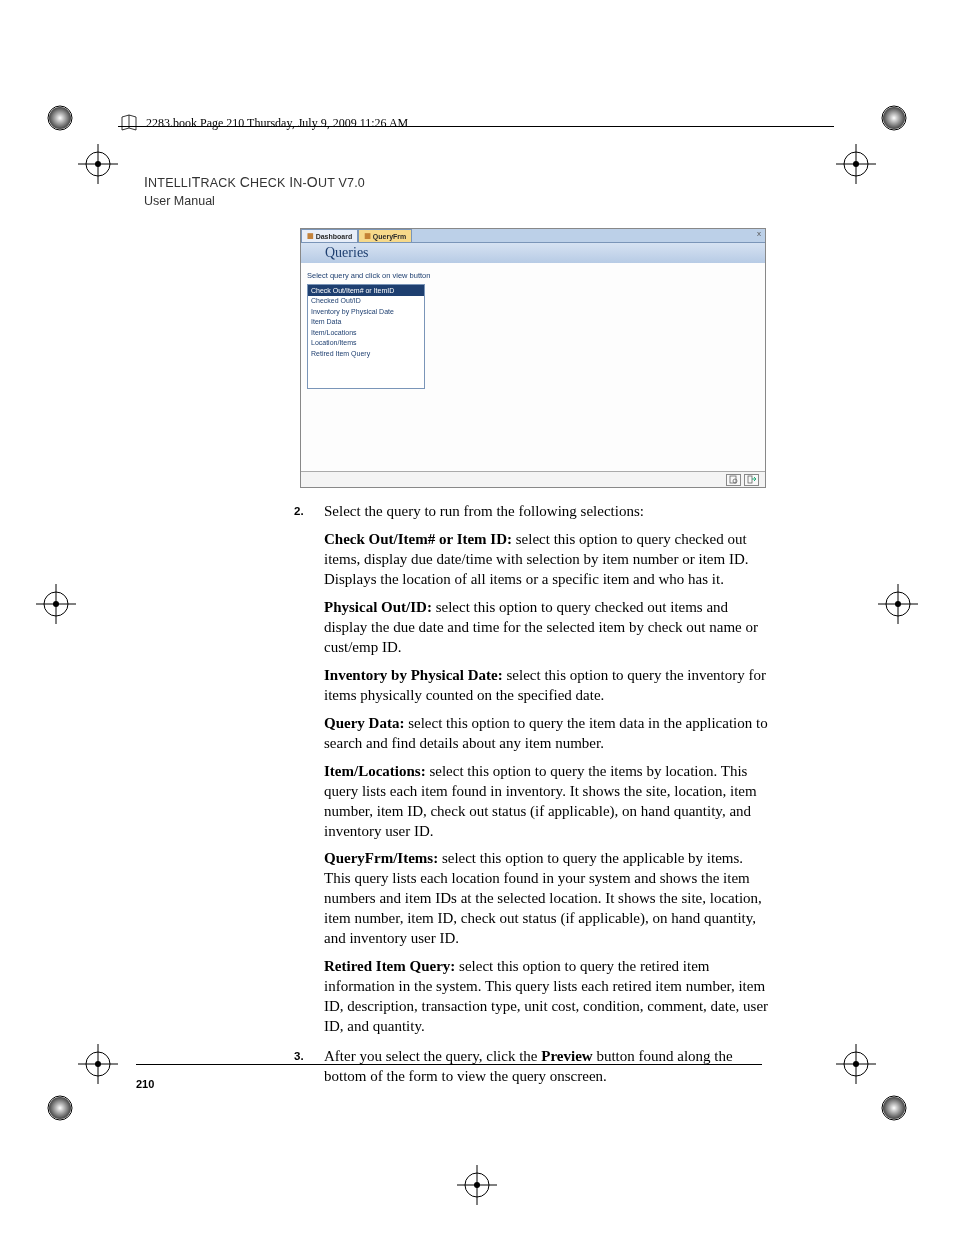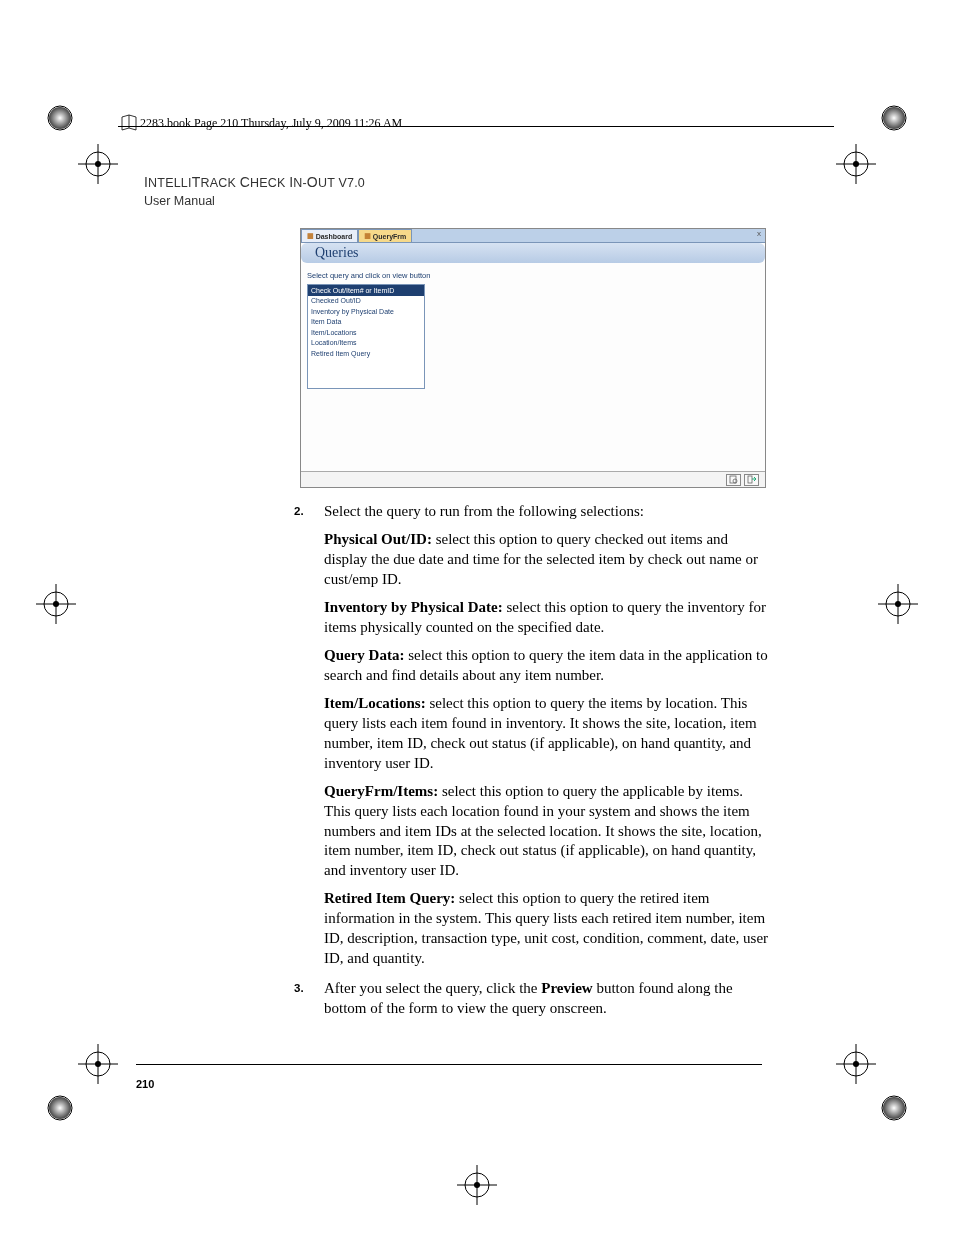--- a/index.html
+++ b/index.html
@@ -14,20 +14,21 @@
   .crop-mark { position: absolute; }
   .crop-mark svg { display: block; }
   .page-tag {
     position: absolute;
     top: 112px;
     left: 118px;
     font-size: 12px;
     font-family: 'Times New Roman', serif;
     display: flex;
     align-items: center;
+    gap: 6px;
   }
   .page-tag-icon {
     width: 22px; height: 22px;
     display: inline-flex; align-items: center; justify-content: center;
   }
   .page-tag-line {
     border-top: 0.5px solid #000;
     position: absolute;
     top: 126px;
     left: 118px;
@@ -79,22 +80,21 @@
   }
   .ss-tab.active {
     background: #f6d98a;
   }
   .ss-tab-close { margin-left: auto; padding: 0 4px; color: #555; font-size: 8px; }
   .ss-title {
     background: linear-gradient(#d6e2f2,#b7cbe5);
     color: #1e3f70;
     font-family: 'Times New Roman', serif;
     font-size: 14px;
-    padding: 2px 14px;
-    border-radius: 6px;
+    padding: 2px 24px;
   }
   .ss-instruct {
     color: #1e3f70;
     font-size: 7.5px;
     padding: 8px 6px 2px;
   }
   .ss-listbox {
     margin: 2px 6px;
     width: 118px;
     border: 1px solid #7a95b8;
@@ -316,20 +316,21 @@
       </span>
     </div>
   </div>
 
   <div class="body-text">
     <div class="step">
       <div class="step-num">2.</div>
       <div class="step-body">Select the query to run from the following selections:</div>
     </div>
 
+    <div class="para"><span class="b">Check Out/Item# or Item ID:</span><span> select this option to query checked out items, display due date/time with selection by item number or item ID. Displays the location of all items or a specific item and who has it.</span></div>
     <div class="para"><span class="b">Physical Out/ID:</span><span> select this option to query checked out items and display the due date and time for the selected item by check out name or cust/emp ID.</span></div>
     <div class="para"><span class="b">Inventory by Physical Date:</span><span> select this option to query the inventory for items physically counted on the specified date.</span></div>
     <div class="para"><span class="b">Query Data:</span><span> select this option to query the item data in the application to search and find details about any item number.</span></div>
     <div class="para"><span class="b">Item/Locations:</span><span> select this option to query the items by location. This query lists each item found in inventory. It shows the site, location, item number, item ID, check out status (if applicable), on hand quantity, and inventory user ID.</span></div>
     <div class="para"><span class="b">QueryFrm/Items:</span><span> select this option to query the applicable by items. This query lists each location found in your system and shows the item numbers and item IDs at the selected location. It shows the site, location, item number, item ID, check out status (if applicable), on hand quantity, and inventory user ID.</span></div>
     <div class="para"><span class="b">Retired Item Query:</span><span> select this option to query the retired item information in the system. This query lists each retired item number, item ID, description, transaction type, unit cost, condition, comment, date, user ID, and quantity.</span></div>
 
     <div class="step" style="margin-top:10px">
       <div class="step-num">3.</div>
       <div class="step-body"><span>After you select the query, click the </span><span class="b" style="font-weight:bold">Preview</span><span> button found along the bottom of the form to view the query onscreen.</span></div>

